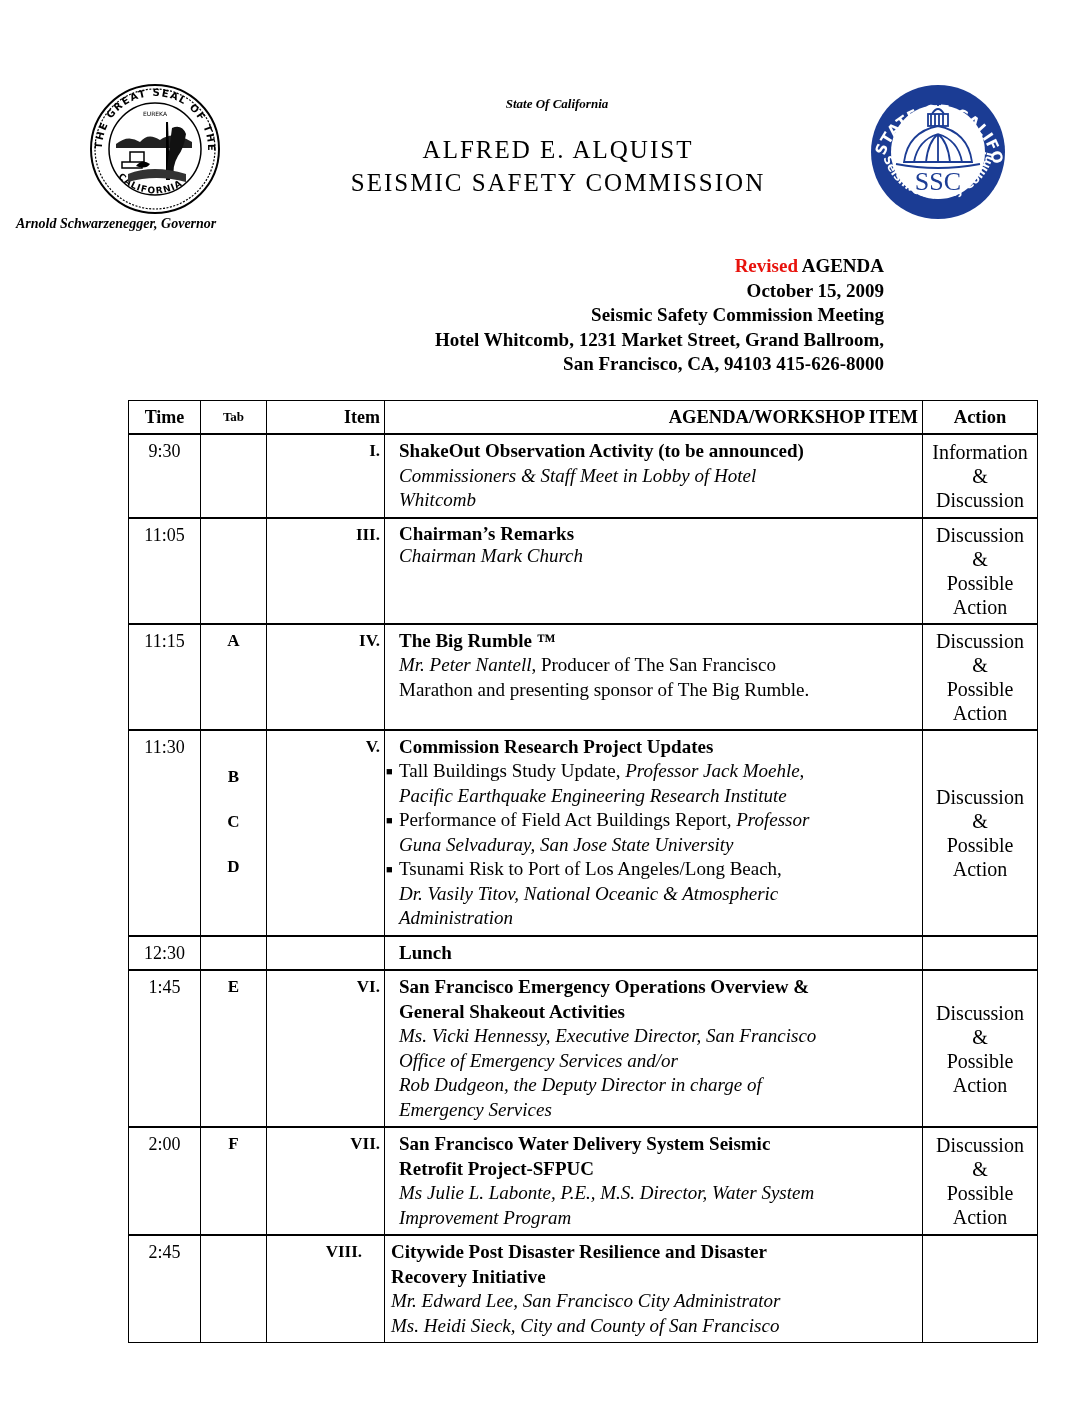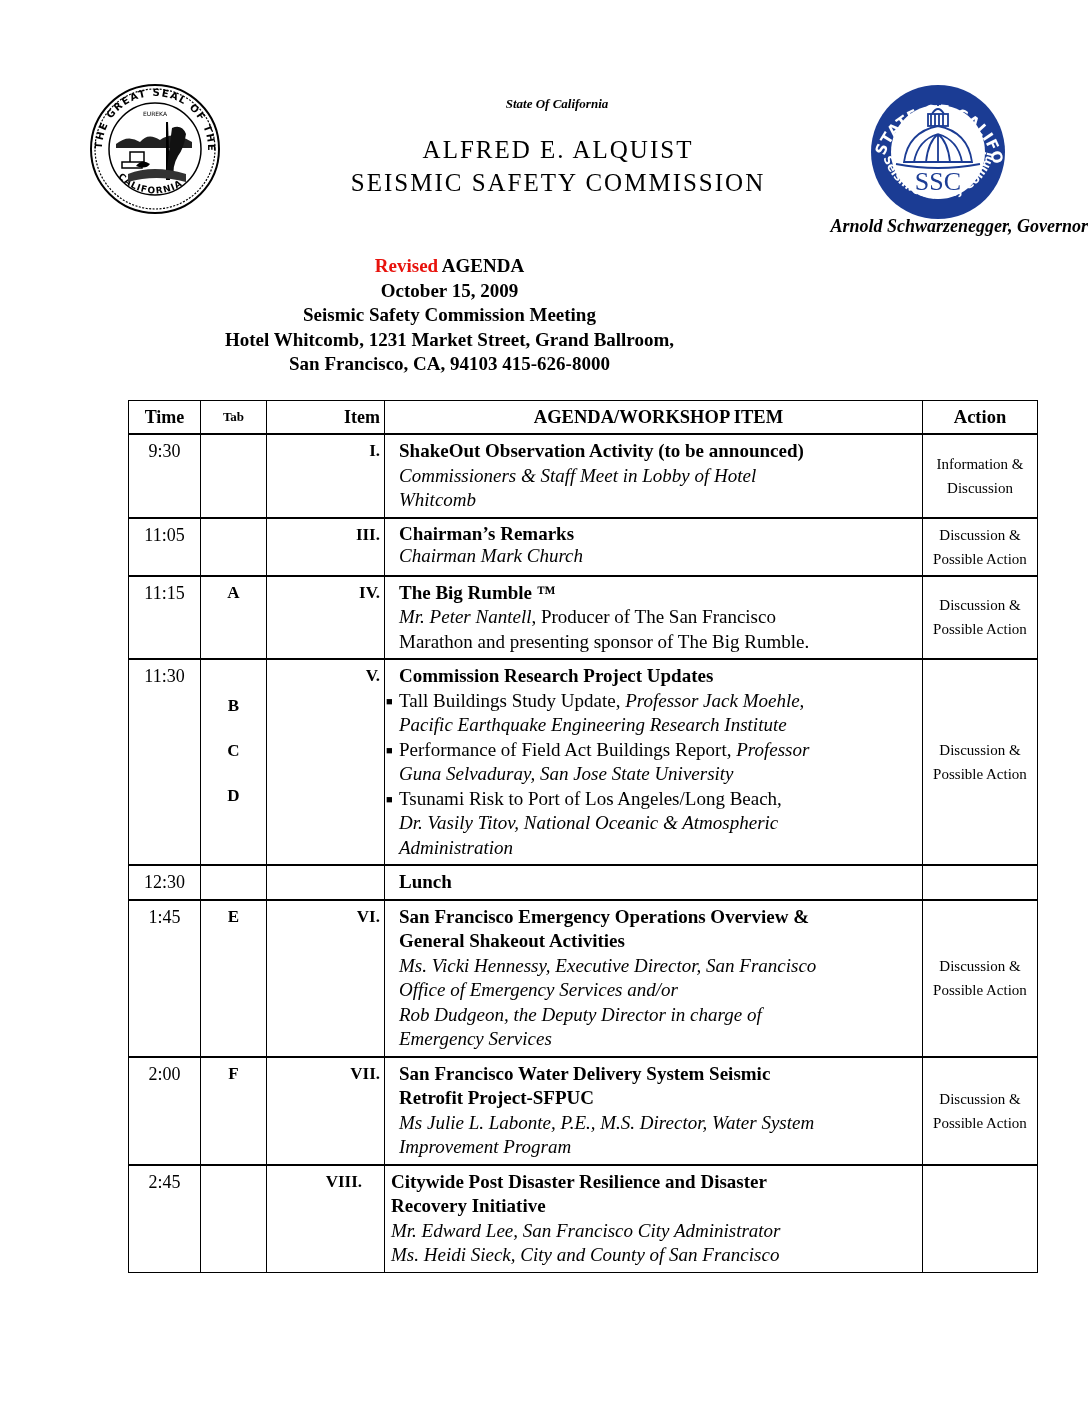--- a/index.html
+++ b/index.html
@@ -8,41 +8,41 @@
 
   .seal-left { position: absolute; left: 88px; top: 82px; width: 134px; height: 134px; }
   .seal-right { position: absolute; left: 868px; top: 82px; width: 140px; height: 140px; }
 
   .hdr-state { position: absolute; left: 0; width: 1088px; top: 96px; text-align: center;
                font-size: 13px; font-weight: bold; font-style: italic; }
   .hdr-state span { display: inline-block; margin-left: 26px; }
   .hdr-title { position: absolute; left: 0; width: 1088px; top: 133px; text-align: center;
                font-size: 25px; letter-spacing: 2px; line-height: 33px; }
   .hdr-title span { display: block; margin-left: 28px; }
-  .hdr-gov { position: absolute; left: 0; width: 1088px; top: 216px; text-align: right;
-             font-size: 18px; font-weight: bold; font-style: italic; }
+  .hdr-gov { position: absolute; left: 0; width: 1088px; top: 216px; text-align: left;
+             font-size: 14px; font-weight: bold; font-style: italic; }
   .hdr-gov span { display: inline-block; margin-left: 16px; }
 
-  .agenda-head { position: absolute; left: 0; width: 884px; top: 254px; text-align: center;
+  .agenda-head { position: absolute; left: 0; width: 884px; top: 254px; text-align: right;
                  font-size: 19px; font-weight: bold; line-height: 24.5px; }
   .agenda-head .line { display: block; margin-left: 15px; }
   .revised { color: #e8120c; }
 
   table.agenda { position: absolute; left: 128px; top: 400px; width: 910px;
                  border-collapse: collapse; font-size: 19px; }
   table.agenda td, table.agenda th { border: 1.5px solid #000; vertical-align: top; padding: 4px; }
   table.agenda th { font-weight: bold; height: 24px; line-height: 24px; }
   table.agenda tr.row > td { border-top: 2.5px solid #000; }
   .c-time { width: 63px; text-align: center; font-weight: normal; font-size: 18px; line-height: 24px; }
   .c-tab  { width: 57px; text-align: center; font-weight: bold; font-size: 17px; line-height: 24px; }
   .c-item { width: 91px; text-align: right; font-weight: bold; font-size: 17px; line-height: 24px; }
   .c-agenda { width: 519px; padding-left: 14px !important; line-height: 24.5px; }
   .c-agenda.tight { padding-left: 6px !important; }
-  .c-action { text-align: center; vertical-align: middle !important; line-height: 24px; font-size: 15px; }
-  .th-agenda { text-align: center; padding-left: 14px !important; }
+  .c-action { text-align: center; vertical-align: middle !important; line-height: 24px; font-size: 20px; }
+  .th-agenda { text-align: right; padding-left: 14px !important; }
   .title-line { font-weight: bold; display: block; }
   .sub-line { display: block; }
   .it { font-style: italic; }
   .bullet-line { display: block; position: relative; }
   .bullet { position: absolute; left: -13px; top: 0; font-size: 11px; }
   .tab-stack { display: flex; flex-direction: column; padding-top: 19px; }
   .tab-stack span { line-height: 45px; }
 </style>
 </head>
 <body>

